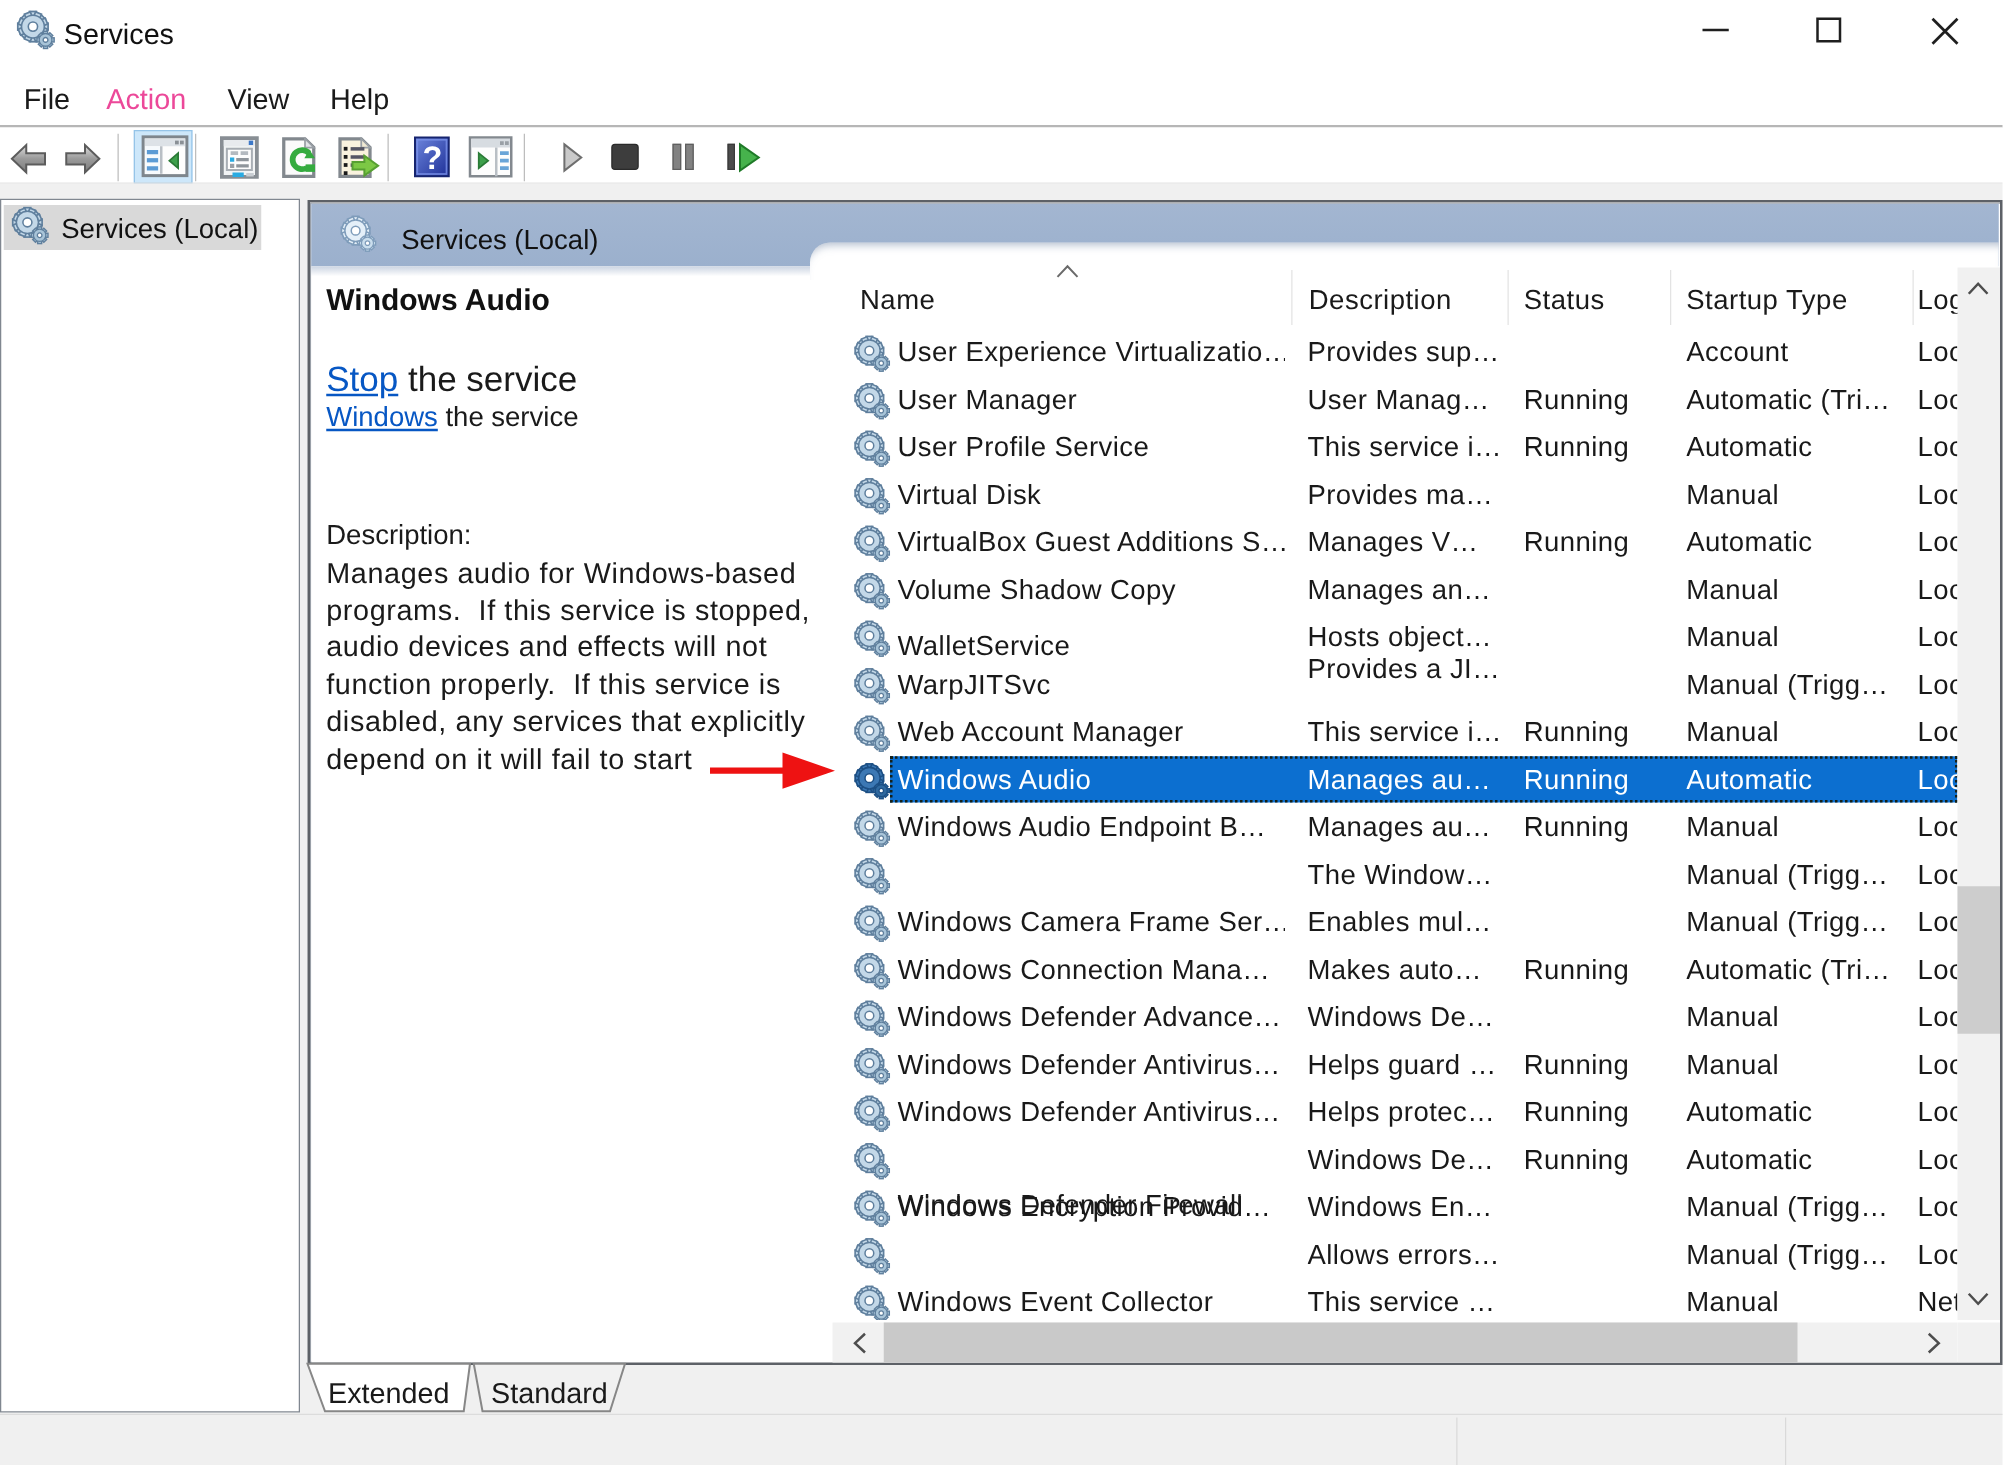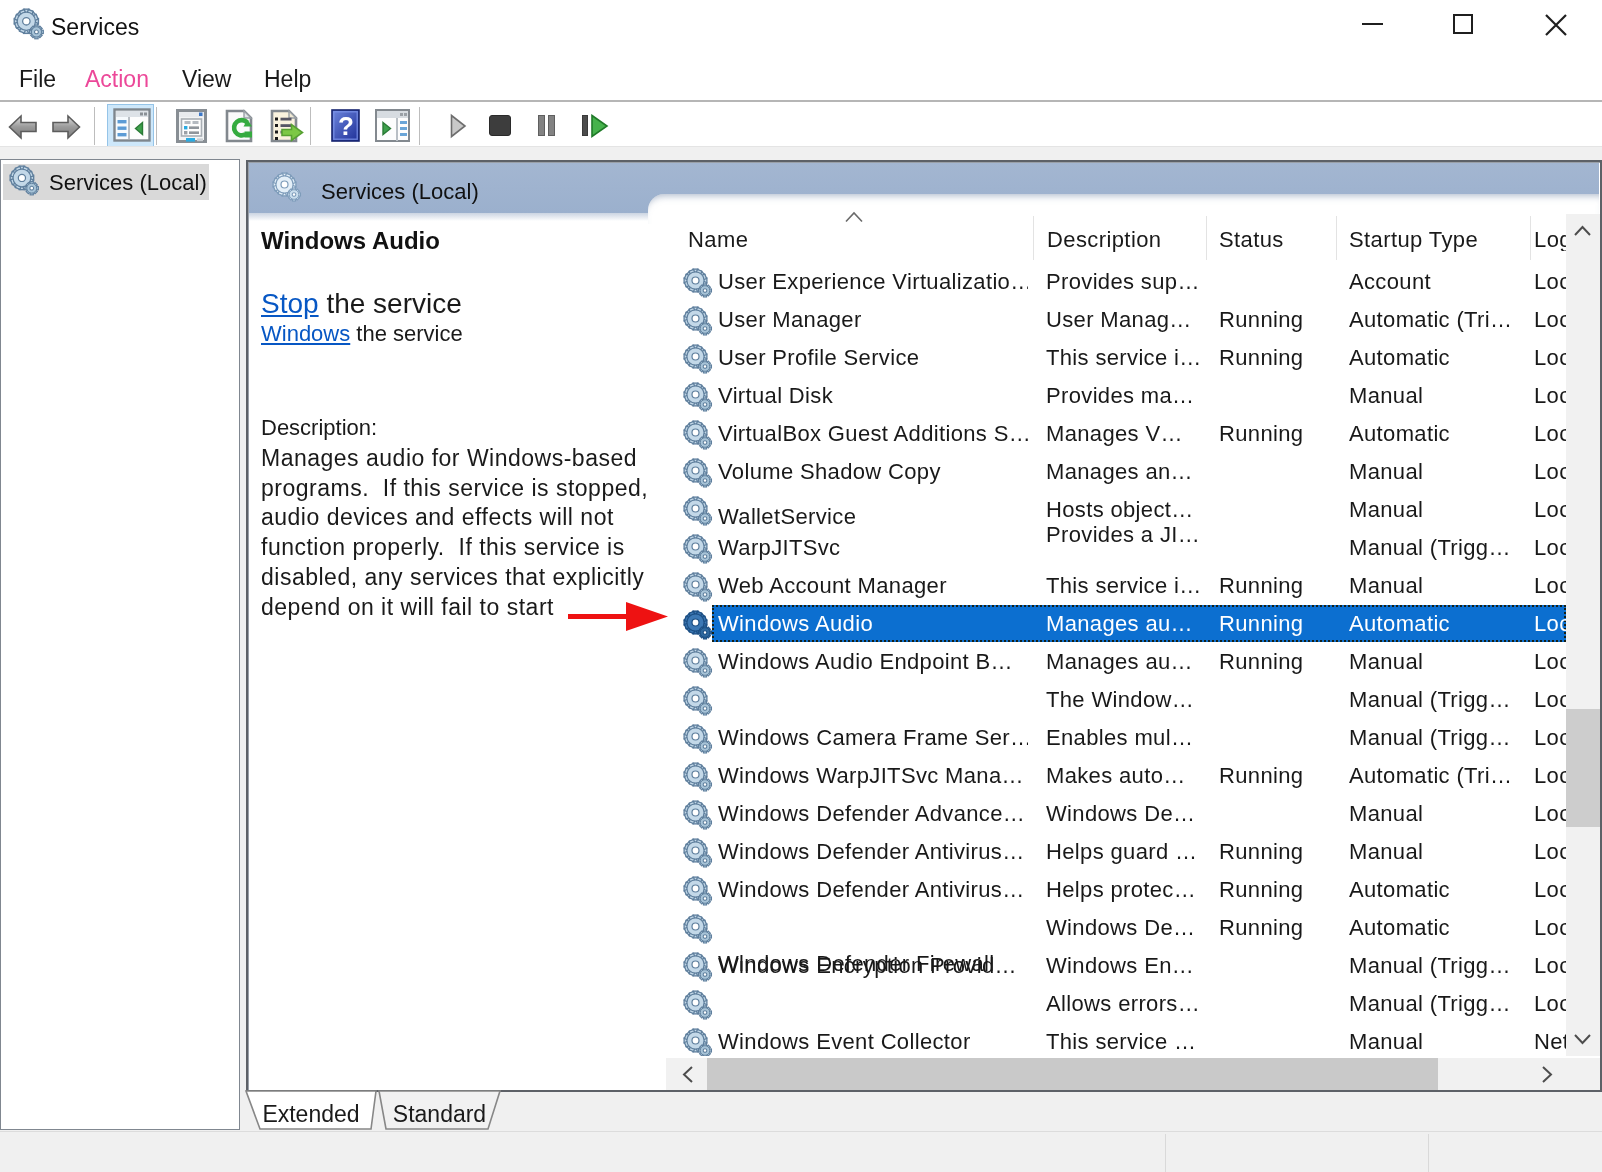--- a/index.html
+++ b/index.html
@@ -403,21 +403,21 @@
       <use href="#gear"></use>
     </svg>
     <div class="rc" style="left:52px;top:456px;width:310px">Windows Camera Frame Ser…</div>
     <div class="rc" style="left:380px;top:456px;width:160px">Enables mul…</div>
     <div class="rc" style="left:553px;top:456px;width:120px"></div>
     <div class="rc" style="left:683px;top:456px;width:170px">Manual (Trigg…</div>
     <div class="rc" style="left:868px;top:456px;width:32px">Loc</div>
 <svg class="g28" style="left:16px;top:499px">
       <use href="#gear"></use>
     </svg>
-    <div class="rc" style="left:52px;top:494px;width:310px">Windows WarpJITSvc Mana…</div>
+    <div class="rc" style="left:52px;top:494px;width:310px">Windows Connection Mana…</div>
     <div class="rc" style="left:380px;top:494px;width:160px">Makes auto…</div>
     <div class="rc" style="left:553px;top:494px;width:120px">Running</div>
     <div class="rc" style="left:683px;top:494px;width:170px">Automatic (Tri…</div>
     <div class="rc" style="left:868px;top:494px;width:32px">Loc</div>
 <svg class="g28" style="left:16px;top:537px">
       <use href="#gear"></use>
     </svg>
     <div class="rc" style="left:52px;top:532px;width:310px">Windows Defender Advance…</div>
     <div class="rc" style="left:380px;top:532px;width:160px">Windows De…</div>
     <div class="rc" style="left:553px;top:532px;width:120px"></div>

